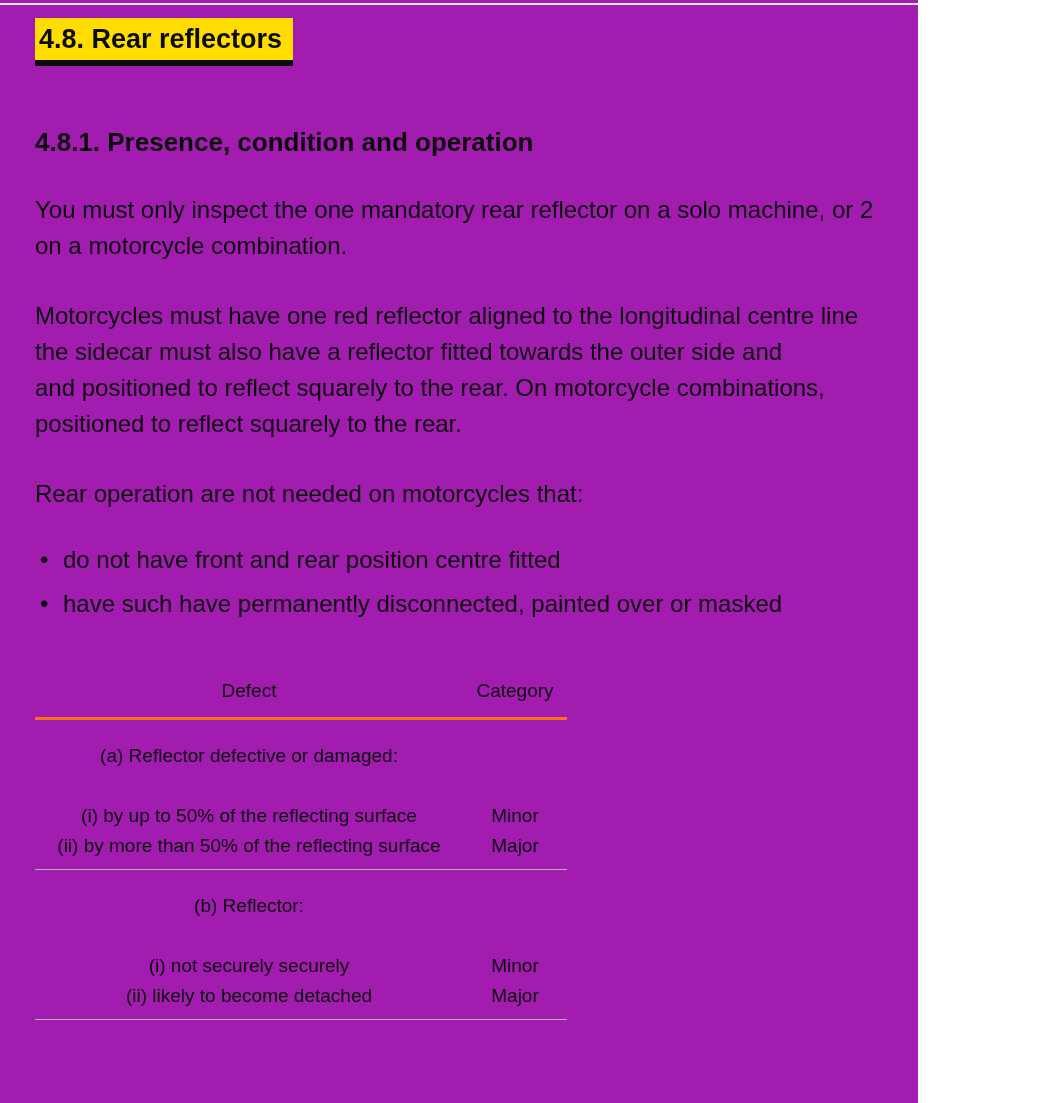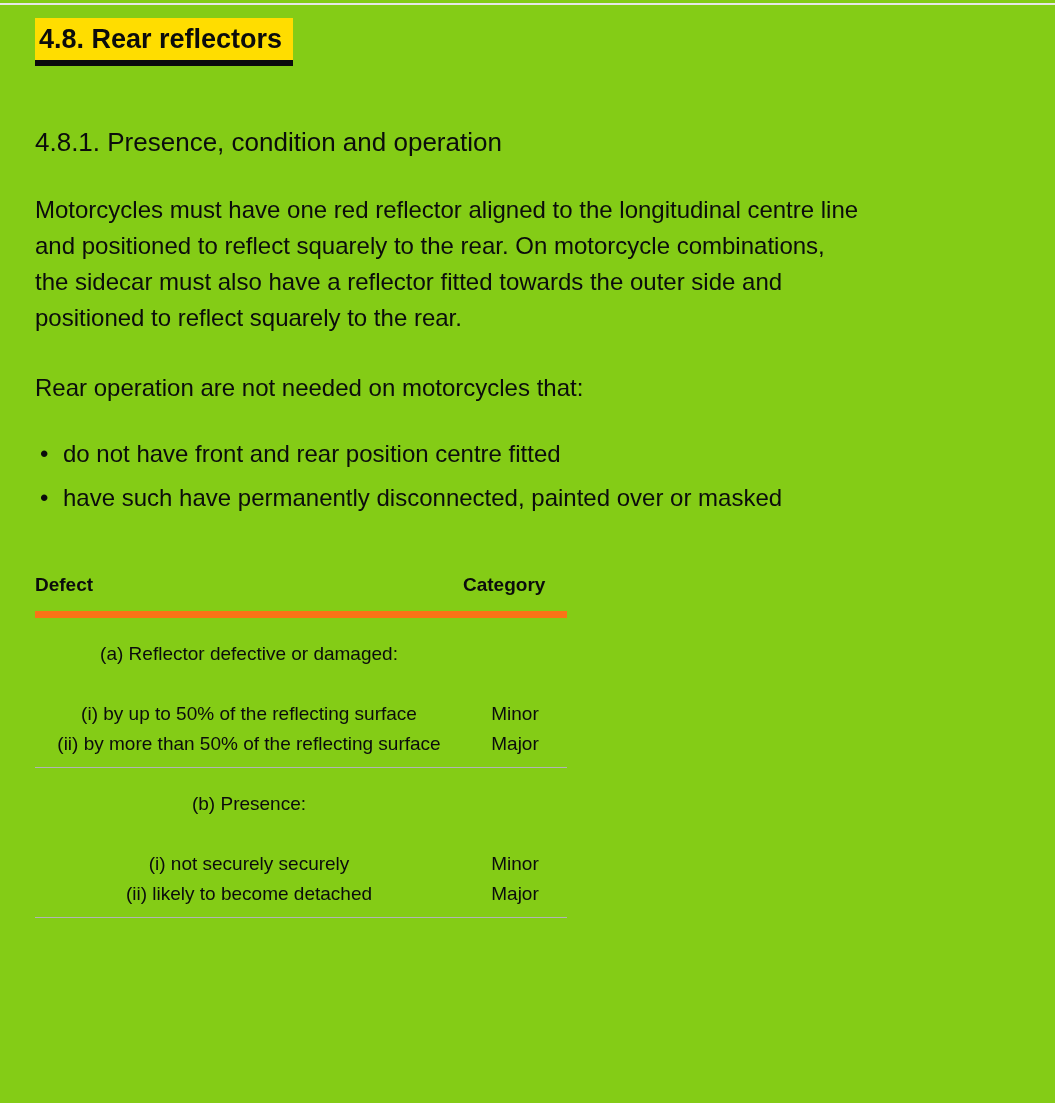--- a/index.html
+++ b/index.html
@@ -4,24 +4,24 @@
 <style>
   * { box-sizing: border-box; }
   html, body {
     margin: 0; padding: 0;
     background: #ffffff;
     color: #0b0c0c;
     font-family: "Liberation Sans", sans-serif;
   }
   .page {
     position: relative;
-    width: 1055px;
+    width: 918px;
     height: 1103px;
     overflow: hidden;
-    background: #84cc16;
+    background: #a21caf;
   }
   .top-rule {
     border: none;
     border-top: 2px solid #e6e6e6;
     margin: 3px 0 0 0;
   }
   .content {
     padding: 0 65px 0 35px;
   }
   .section-heading {
@@ -33,21 +33,21 @@
   .section-heading .highlight {
     display: inline-block;
     background: #ffdd00;
     border-bottom: 6px solid #0b0c0c;
     padding: 4px 11px 4px 4px;
   }
   .subsection-heading {
     margin: 60px 0 0 0;
     font-size: 26px;
     line-height: 32px;
-    font-weight: 400;
+    font-weight: 700;
   }
   .body-para {
     margin: 34px 0 0 0;
     font-size: 24px;
     line-height: 36px;
     font-weight: 400;
   }
   .body-para .tline { min-height: 36px; white-space: nowrap; }
   .bullet-list {
     list-style: none;
@@ -65,26 +65,26 @@
     width: 28px;
     padding-left: 5px;
   }
   .defect-table {
     border-collapse: collapse;
     table-layout: fixed;
     width: 532px;
     margin: 46px 0 0 0;
   }
   .defect-table th {
-    text-align: left;
+    text-align: center;
     font-size: 19px;
     line-height: 25px;
-    font-weight: 700;
+    font-weight: 400;
     padding: 10px 0 14px 0;
-    border-bottom: 7px solid #f97316;
+    border-bottom: 3px solid #f97316;
   }
   .defect-table td {
     vertical-align: top;
     font-size: 19px;
     line-height: 30px;
     font-weight: 400;
     padding: 21px 0 8px 0;
     border-bottom: 1px solid #b1b4b6;
   }
   .defect-table .col-defect { width: 428px; }
@@ -96,26 +96,28 @@
 
 <div class="page">
   <hr class="top-rule">
   <div class="content">
 
     <h2 class="section-heading"><span class="highlight">4.8. Rear reflectors</span></h2>
 
     <h3 class="subsection-heading">4.8.1. Presence, condition and operation</h3>
 
     <div class="body-para">
+        <div class="tline">You must only inspect the one mandatory rear reflector on a solo machine, or 2</div>
+        <div class="tline">on a motorcycle combination.</div>
       </div>
 
     <div class="body-para">
         <div class="tline">Motorcycles must have one red reflector aligned to the longitudinal centre line</div>
+        <div class="tline">the sidecar must also have a reflector fitted towards the outer side and</div>
         <div class="tline">and positioned to reflect squarely to the rear. On motorcycle combinations,</div>
-        <div class="tline">the sidecar must also have a reflector fitted towards the outer side and</div>
         <div class="tline">positioned to reflect squarely to the rear.</div>
       </div>
 
     <p class="body-para">Rear operation are not needed on motorcycles that:</p>
 
     <ul class="bullet-list">
       <li>
         <span class="dot">•</span>
         <span>do not have front and rear position centre fitted</span>
       </li>
@@ -143,21 +145,21 @@
             </td>
           <td class="col-category">
               <div class="tline"></div>
               <div class="tline"></div>
               <div class="tline">Minor</div>
               <div class="tline">Major</div>
             </td>
         </tr>
         <tr>
           <td class="col-defect">
-              <div class="tline">(b) Presence:</div>
+              <div class="tline">(b) Reflector:</div>
               <div class="tline"></div>
               <div class="tline">(i) not securely securely</div>
               <div class="tline">(ii) likely to become detached</div>
             </td>
           <td class="col-category">
               <div class="tline"></div>
               <div class="tline"></div>
               <div class="tline">Minor</div>
               <div class="tline">Major</div>
             </td>

